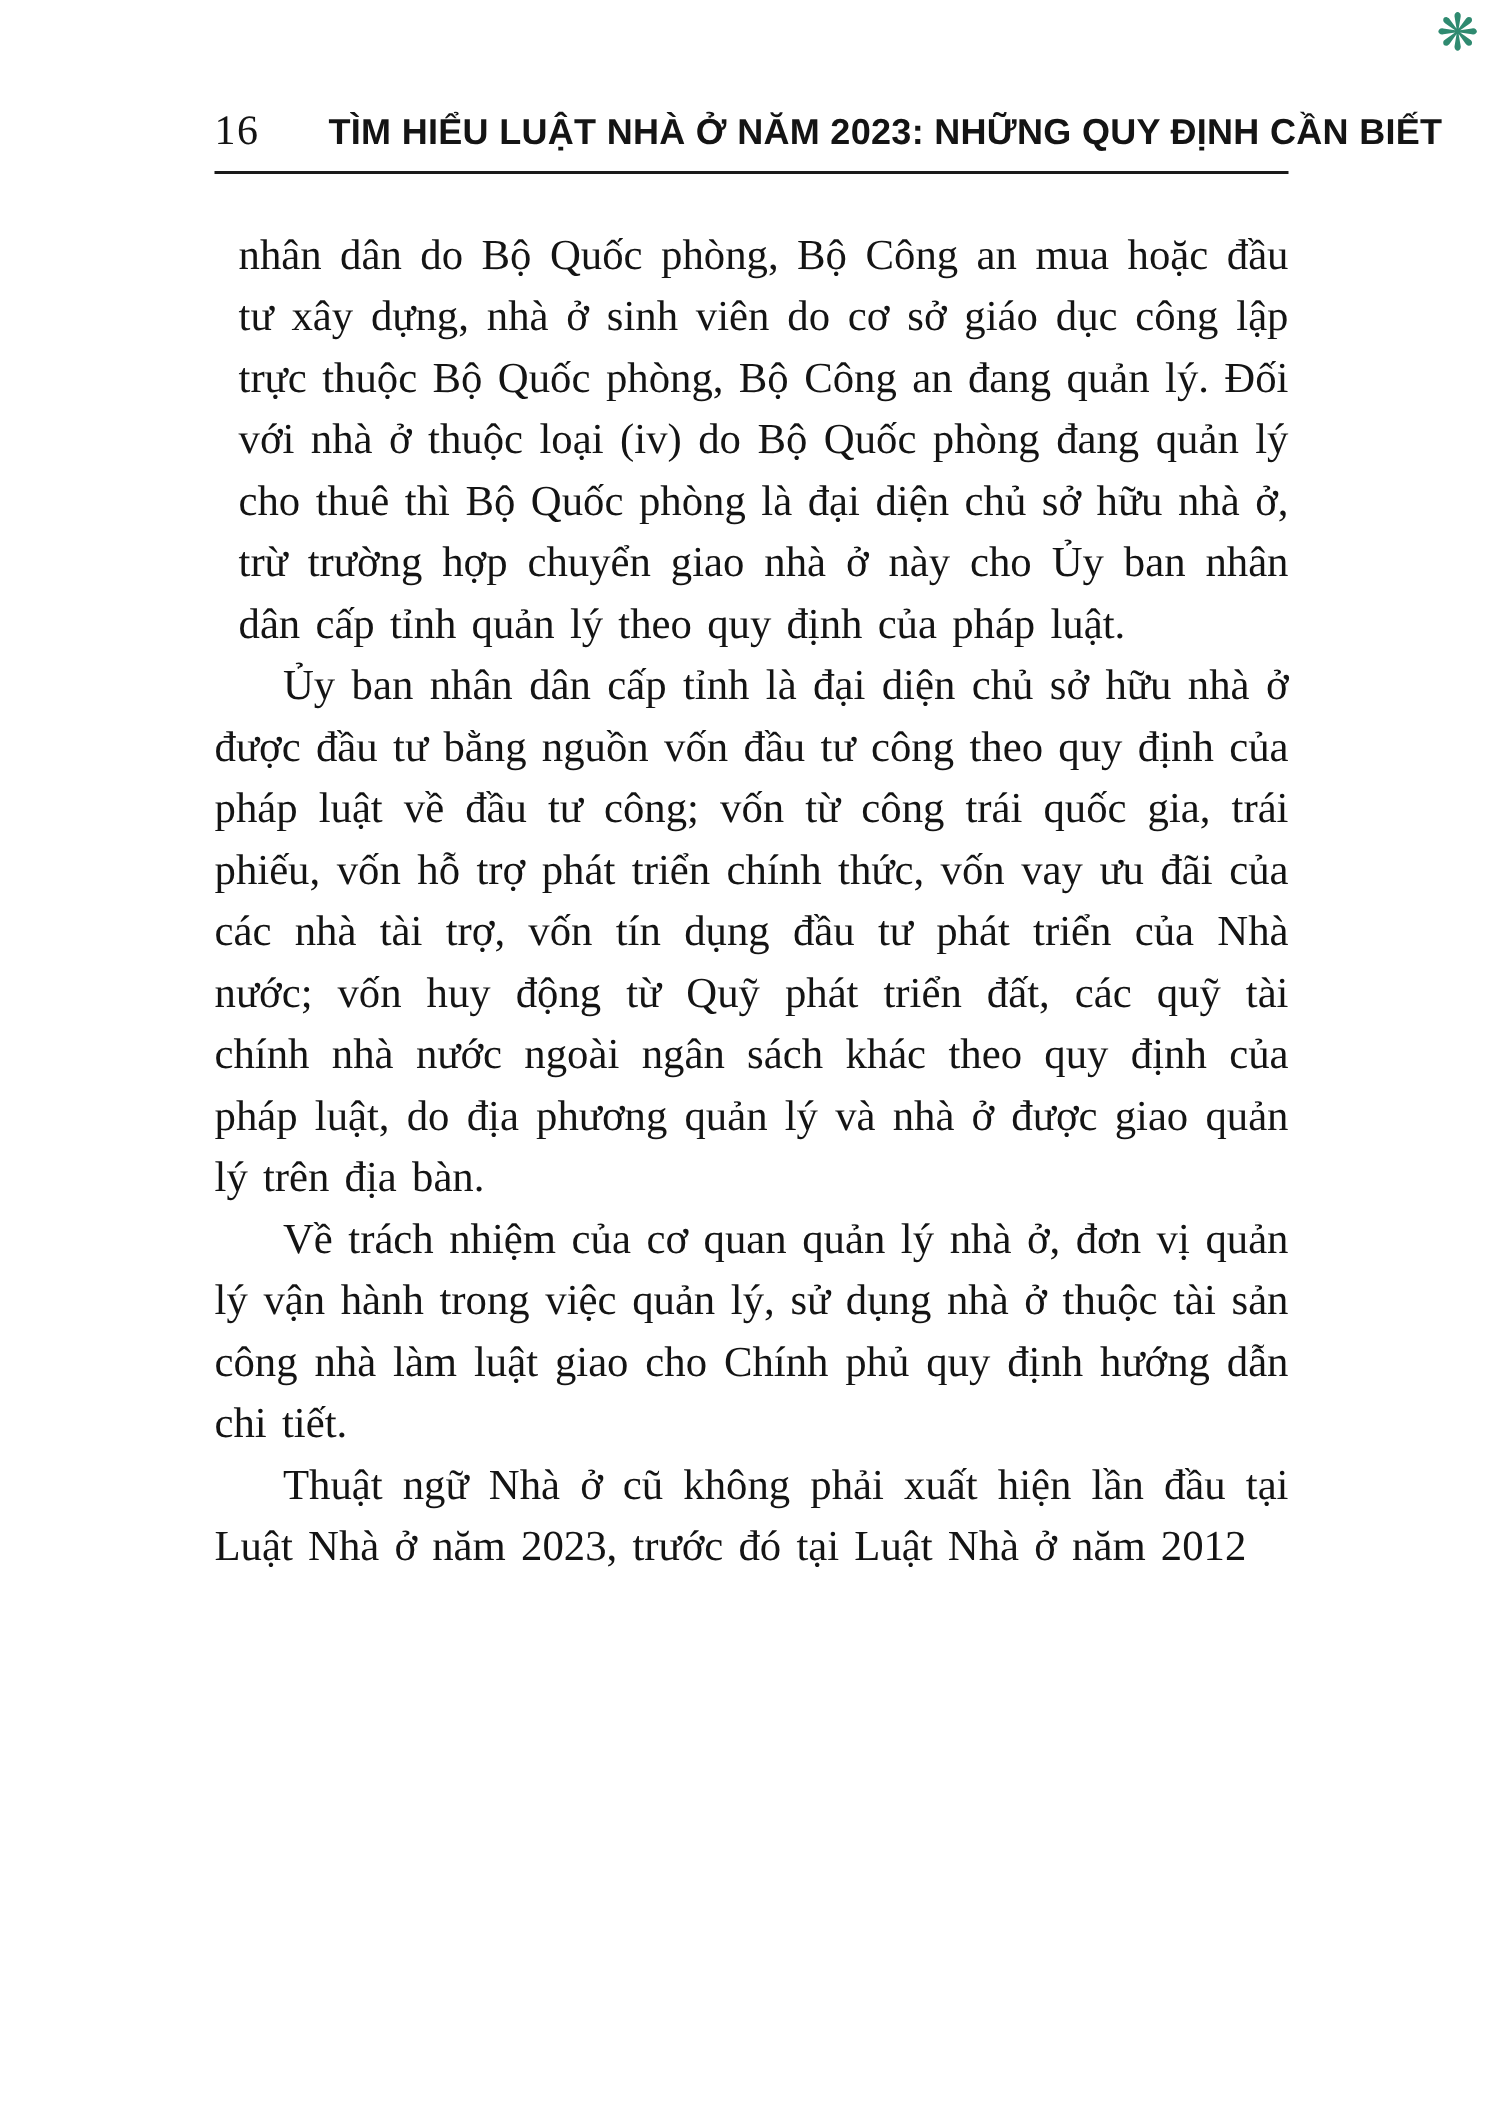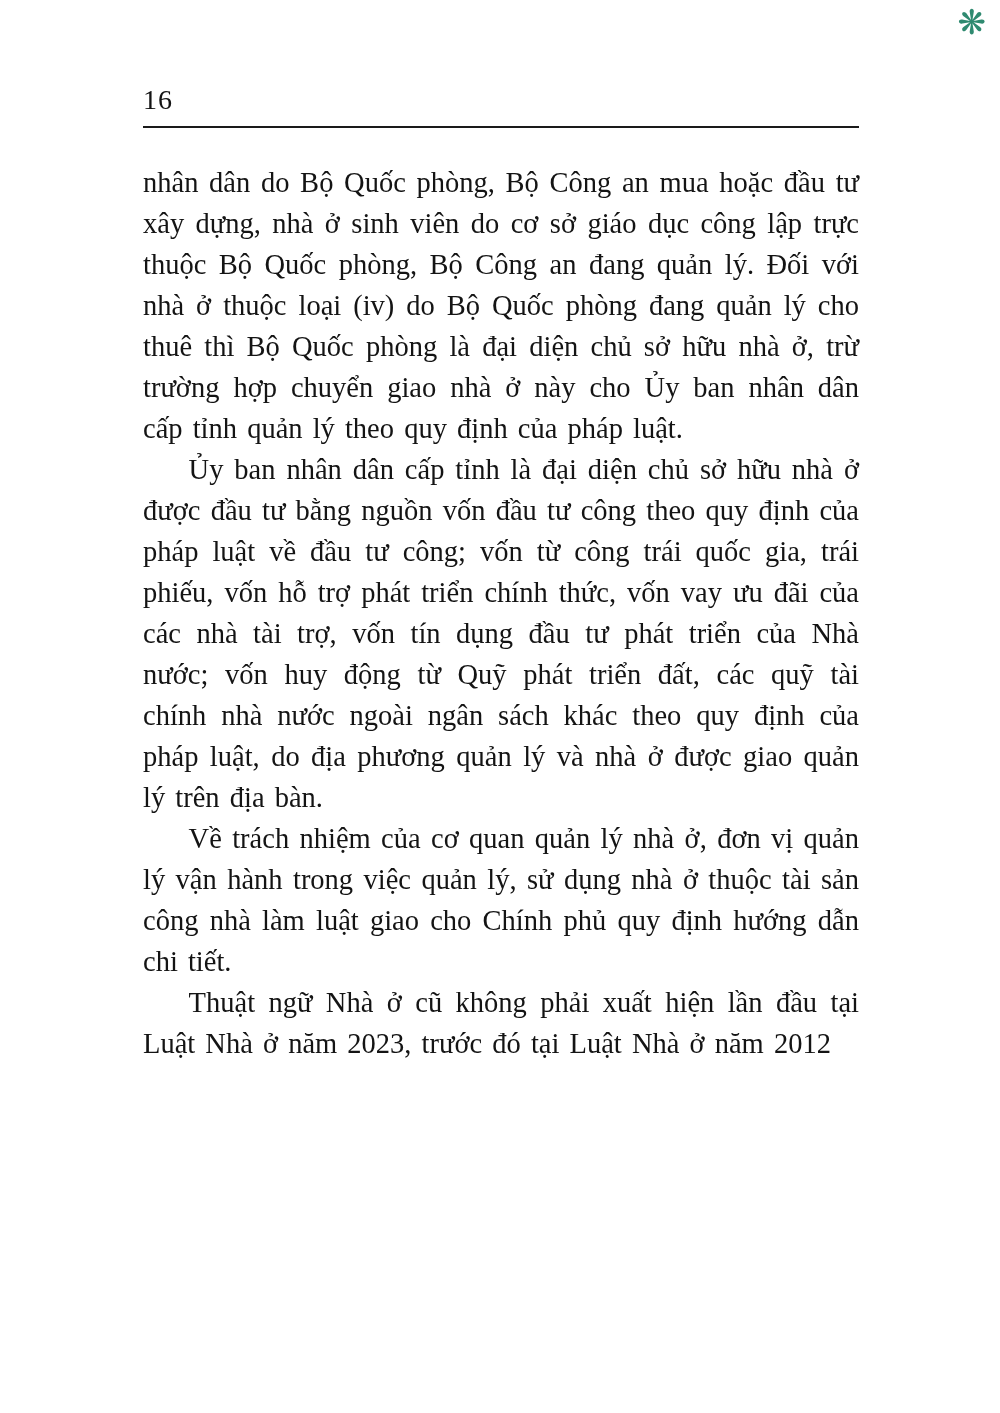--- a/index.html
+++ b/index.html
@@ -21,21 +21,21 @@
     top: 6px;
     right: 14px;
     font-size: 34px;
     line-height: 1;
     color: #2f8a70;
     user-select: none;
   }
   .content {
     position: absolute;
     left: 143px;
-    top: 84px;
+    top: 72px;
     width: 716px;
   }
   .page-header {
     display: flex;
     align-items: baseline;
     gap: 46px;
     border-bottom: 2px solid #1a1a1a;
     padding-bottom: 10px;
     margin-bottom: 34px;
   }
@@ -55,20 +55,21 @@
     margin: 0;
     font-size: 28.5px;
     line-height: 41px;
     text-align: justify;
     text-justify: inter-word;
     word-spacing: 3px;
     text-indent: 1.6em;
   }
   .body-text p.no-indent {
     text-indent: 0;
+    margin-left: 16px;
   }
   .section-heading {
     margin: 0;
     font-size: 28.5px;
     line-height: 41px;
     font-style: italic;
     text-indent: 1.6em;
     font-weight: 400;
   }
 </style>
@@ -76,20 +77,21 @@
 <body>
 
 <div class="page">
 
   <span class="corner-icon" style="color: rgb(47, 138, 112);">❋</span>
 
   <div class="content">
 
     <div class="page-header">
       <span class="page-number">16</span>
+      <span class="header-title">TÌM HIỂU LUẬT NHÀ Ở NĂM 2023: NHỮNG QUY ĐỊNH CẦN BIẾT</span>
     </div>
 
     <div class="body-text">
       <p class="no-indent">nhân dân do Bộ Quốc phòng, Bộ Công an mua hoặc đầu tư xây dựng, nhà ở sinh viên do cơ sở giáo dục công lập trực thuộc Bộ Quốc phòng, Bộ Công an đang quản lý. Đối với nhà ở thuộc loại (iv) do Bộ Quốc phòng đang quản lý cho thuê thì Bộ Quốc phòng là đại diện chủ sở hữu nhà ở, trừ trường hợp chuyển giao nhà ở này cho Ủy ban nhân dân cấp tỉnh quản lý theo quy định của pháp luật.</p>
       <p>Ủy ban nhân dân cấp tỉnh là đại diện chủ sở hữu nhà ở được đầu tư bằng nguồn vốn đầu tư công theo quy định của pháp luật về đầu tư công; vốn từ công trái quốc gia, trái phiếu, vốn hỗ trợ phát triển chính thức, vốn vay ưu đãi của các nhà tài trợ, vốn tín dụng đầu tư phát triển của Nhà nước; vốn huy động từ Quỹ phát triển đất, các quỹ tài chính nhà nước ngoài ngân sách khác theo quy định của pháp luật, do địa phương quản lý và nhà ở được giao quản lý trên địa bàn.</p>
       <p>Về trách nhiệm của cơ quan quản lý nhà ở, đơn vị quản lý vận hành trong việc quản lý, sử dụng nhà ở thuộc tài sản công nhà làm luật giao cho Chính phủ quy định hướng dẫn chi tiết.</p>
       <p>Thuật ngữ Nhà ở cũ không phải xuất hiện lần đầu tại Luật Nhà ở năm 2023, trước đó tại Luật Nhà ở năm 2012</p>
     </div>
 
   </div>

